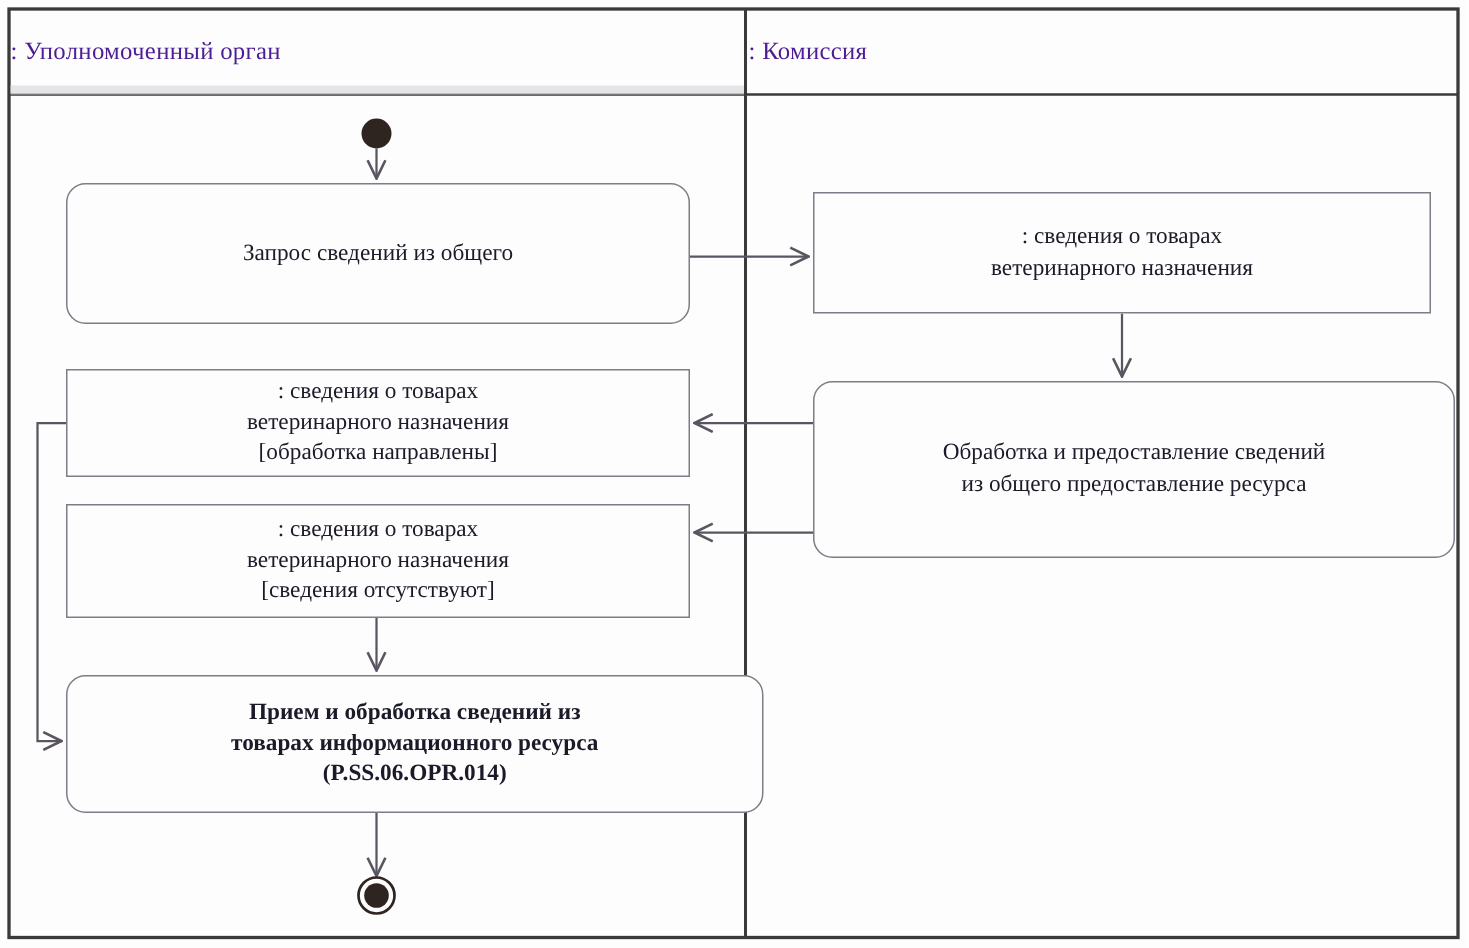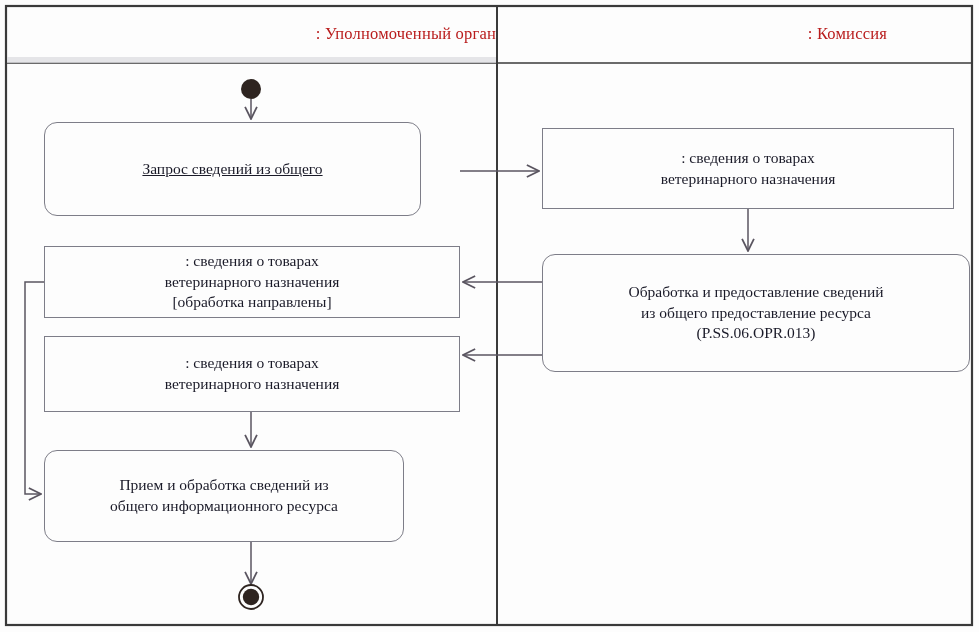--- a/index.html
+++ b/index.html
@@ -17,23 +17,23 @@
   }
   svg.layer {
     position: absolute;
     left: 0;
     top: 0;
     width: 979px;
     height: 632px;
   }
   .lane-header-text {
     position: absolute;
-    text-align: right;
+    text-align: left;
     font-size: 16.5px;
-    color: #b91c1c;
+    color: #4c1d95;
     letter-spacing: 0.2px;
     white-space: nowrap;
   }
   .node {
     position: absolute;
     box-sizing: border-box;
     display: flex;
     align-items: center;
     justify-content: center;
     text-align: center;
@@ -97,21 +97,21 @@
     </g>
   </svg>
 
   <div class="lane-header-text" style="left:7px; top:24px; width:489px;">
     <span>: Уполномоченный орган</span>
   </div>
   <div class="lane-header-text" style="left:499px; top:24px; width:388px;">
     <span>: Комиссия</span>
   </div>
 
-  <div class="node activity" style="left:44px; top:122px; width:377px; height:94px;text-decoration:underline;">
+  <div class="node activity" style="left:44px; top:122px; width:416px; height:94px;">
     <div class="inner">
       <span class="line">Запрос сведений из общего</span>
     </div>
   </div>
 
   <div class="node object" style="left:542px; top:128px; width:412px; height:81px;">
     <div class="inner">
       <span class="line">: сведения о товарах</span>
       <span class="line">ветеринарного назначения</span>
     </div>
@@ -122,31 +122,32 @@
       <span class="line">: сведения о товарах</span>
       <span class="line">ветеринарного назначения</span>
       <span class="line">[обработка направлены]</span>
     </div>
   </div>
 
   <div class="node activity" style="left:542px; top:254px; width:428px; height:118px;">
     <div class="inner">
       <span class="line">Обработка и предоставление сведений</span>
       <span class="line">из общего предоставление ресурса</span>
-      <span class="line">(P.SS.06.OPR.013)</span>
     </div>
   </div>
 
   <div class="node object" style="left:44px; top:336px; width:416px; height:76px;">
     <div class="inner">
       <span class="line">: сведения о товарах</span>
       <span class="line">ветеринарного назначения</span>
+      <span class="line">[сведения отсутствуют]</span>
     </div>
   </div>
 
-  <div class="node activity" style="left:44px; top:450px; width:360px; height:92px;">
+  <div class="node activity" style="left:44px; top:450px; width:465px; height:92px;font-weight:bold;">
     <div class="inner">
       <span class="line">Прием и обработка сведений из</span>
-      <span class="line">общего информационного ресурса</span>
+      <span class="line">товарах информационного ресурса</span>
+      <span class="line">(P.SS.06.OPR.014)</span>
     </div>
   </div>
 
 </div>
 
 </body></html>

